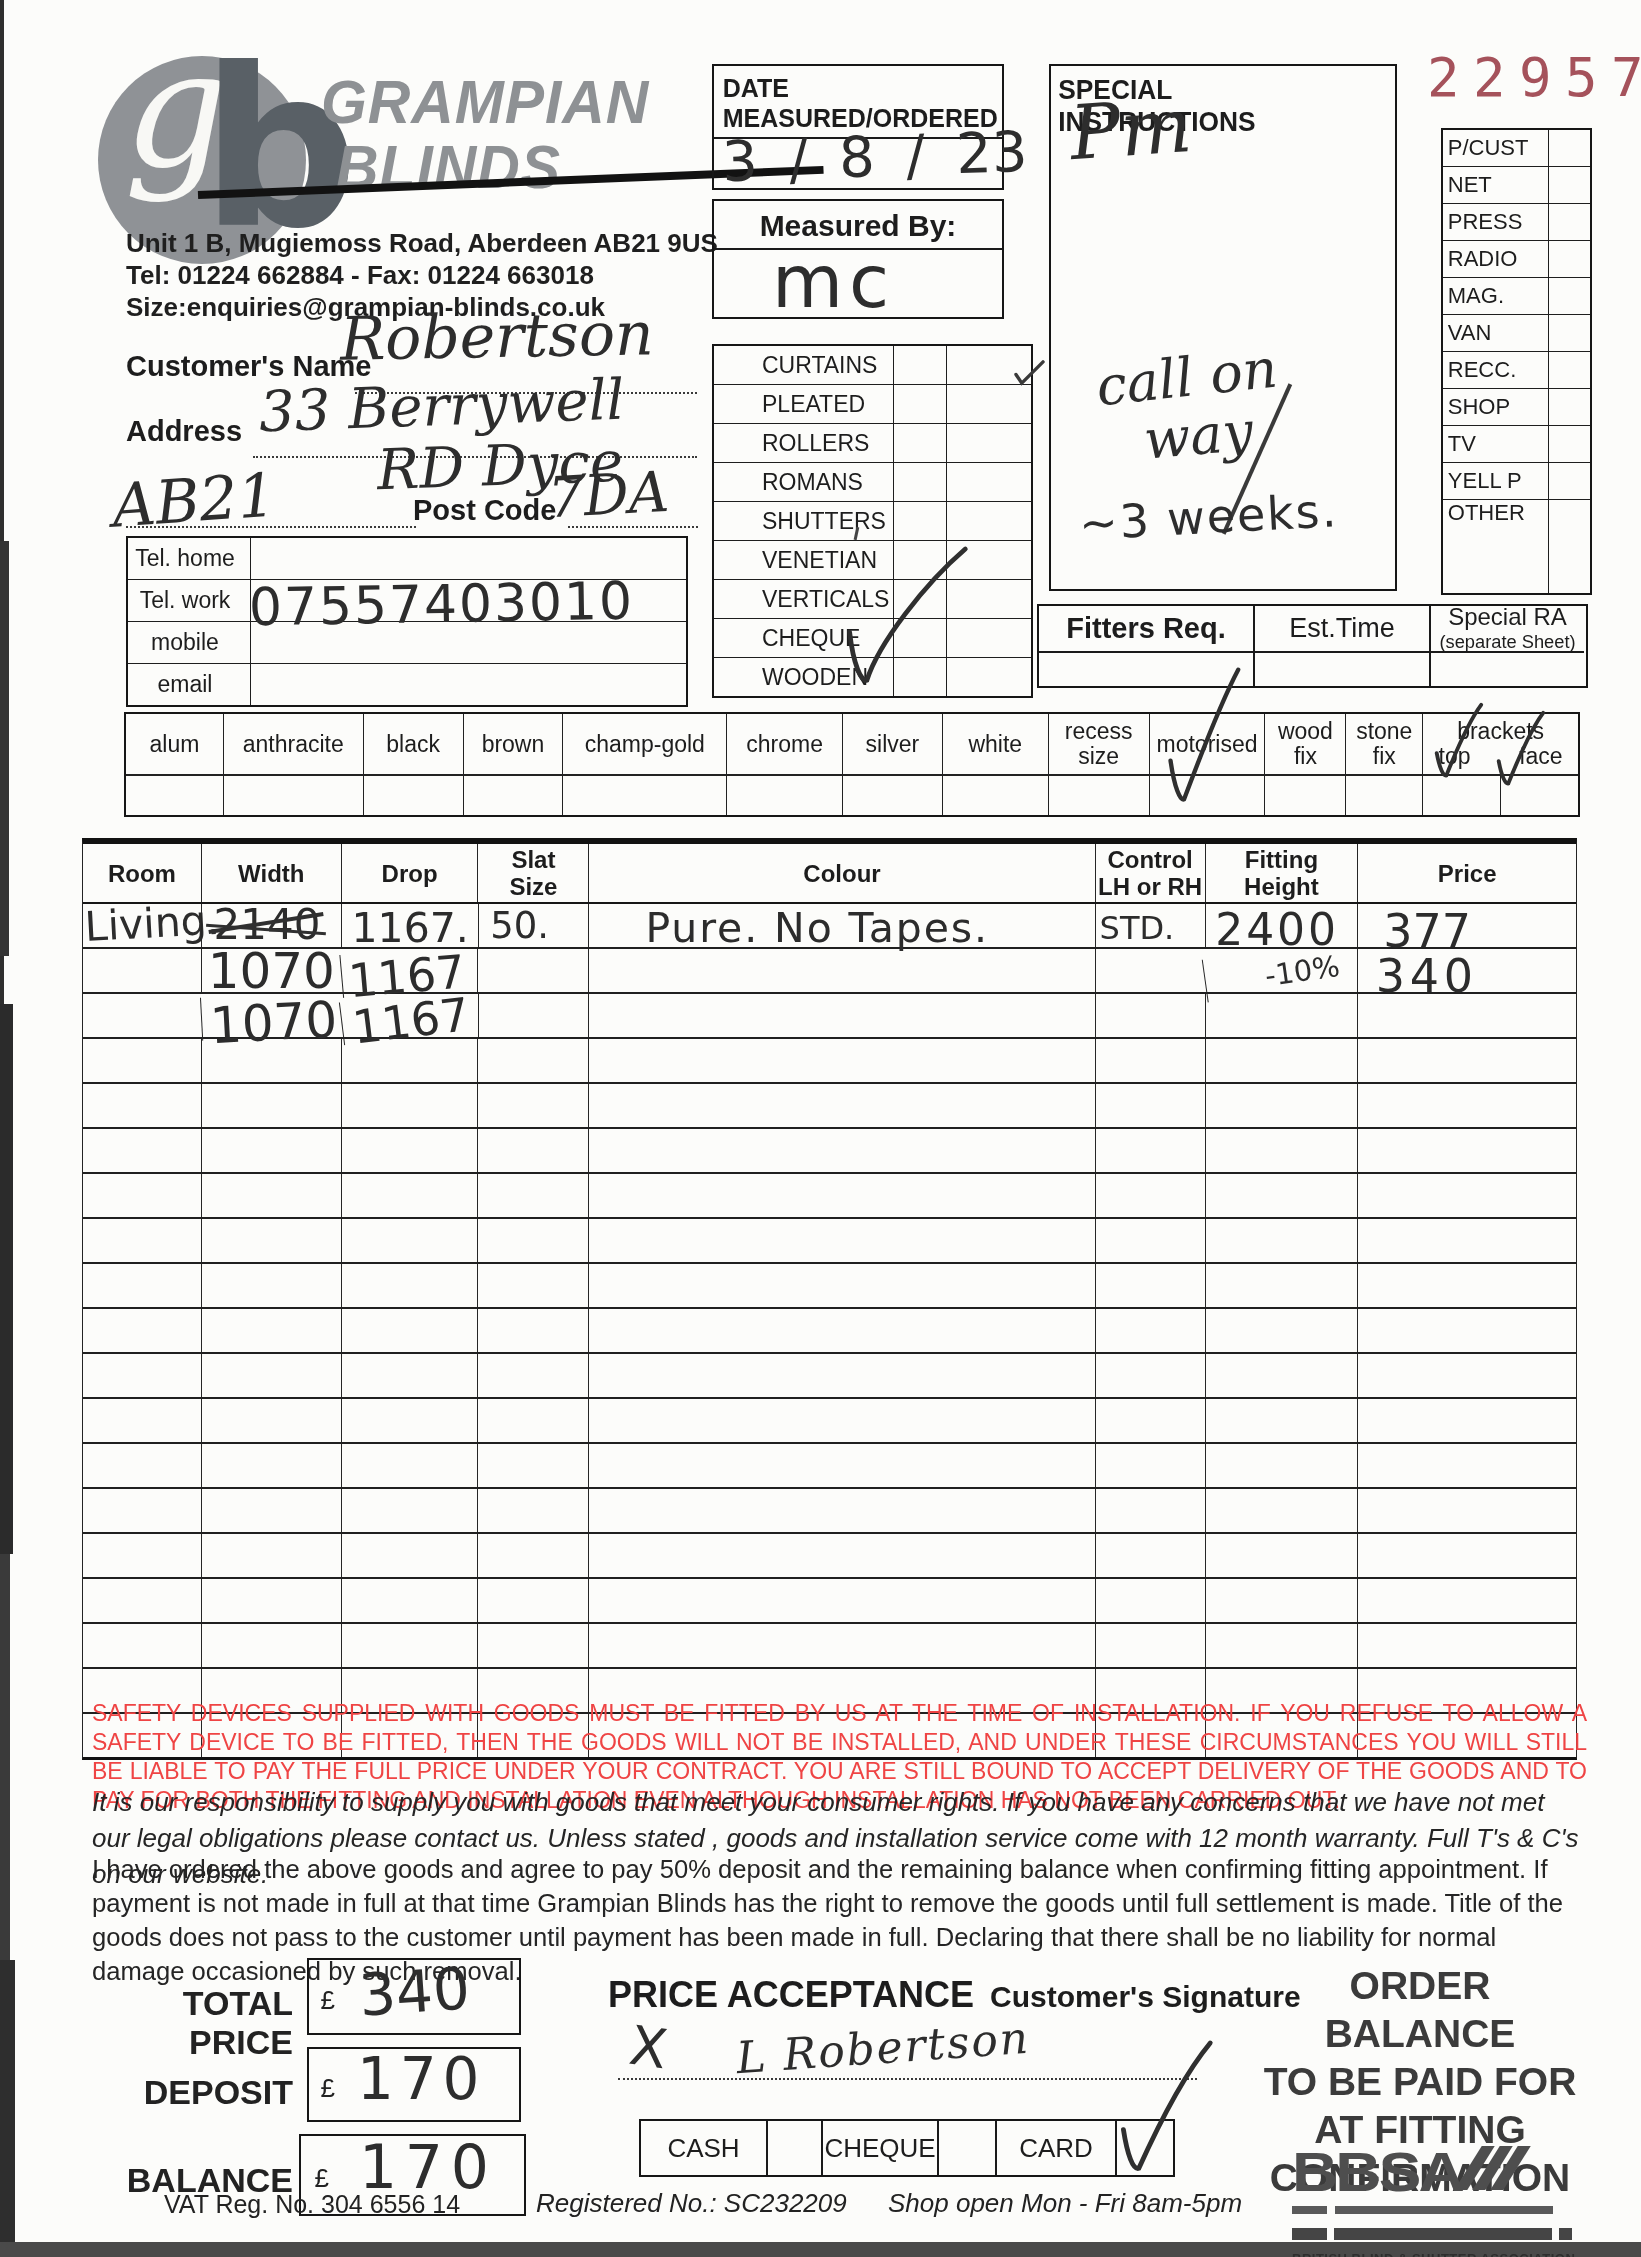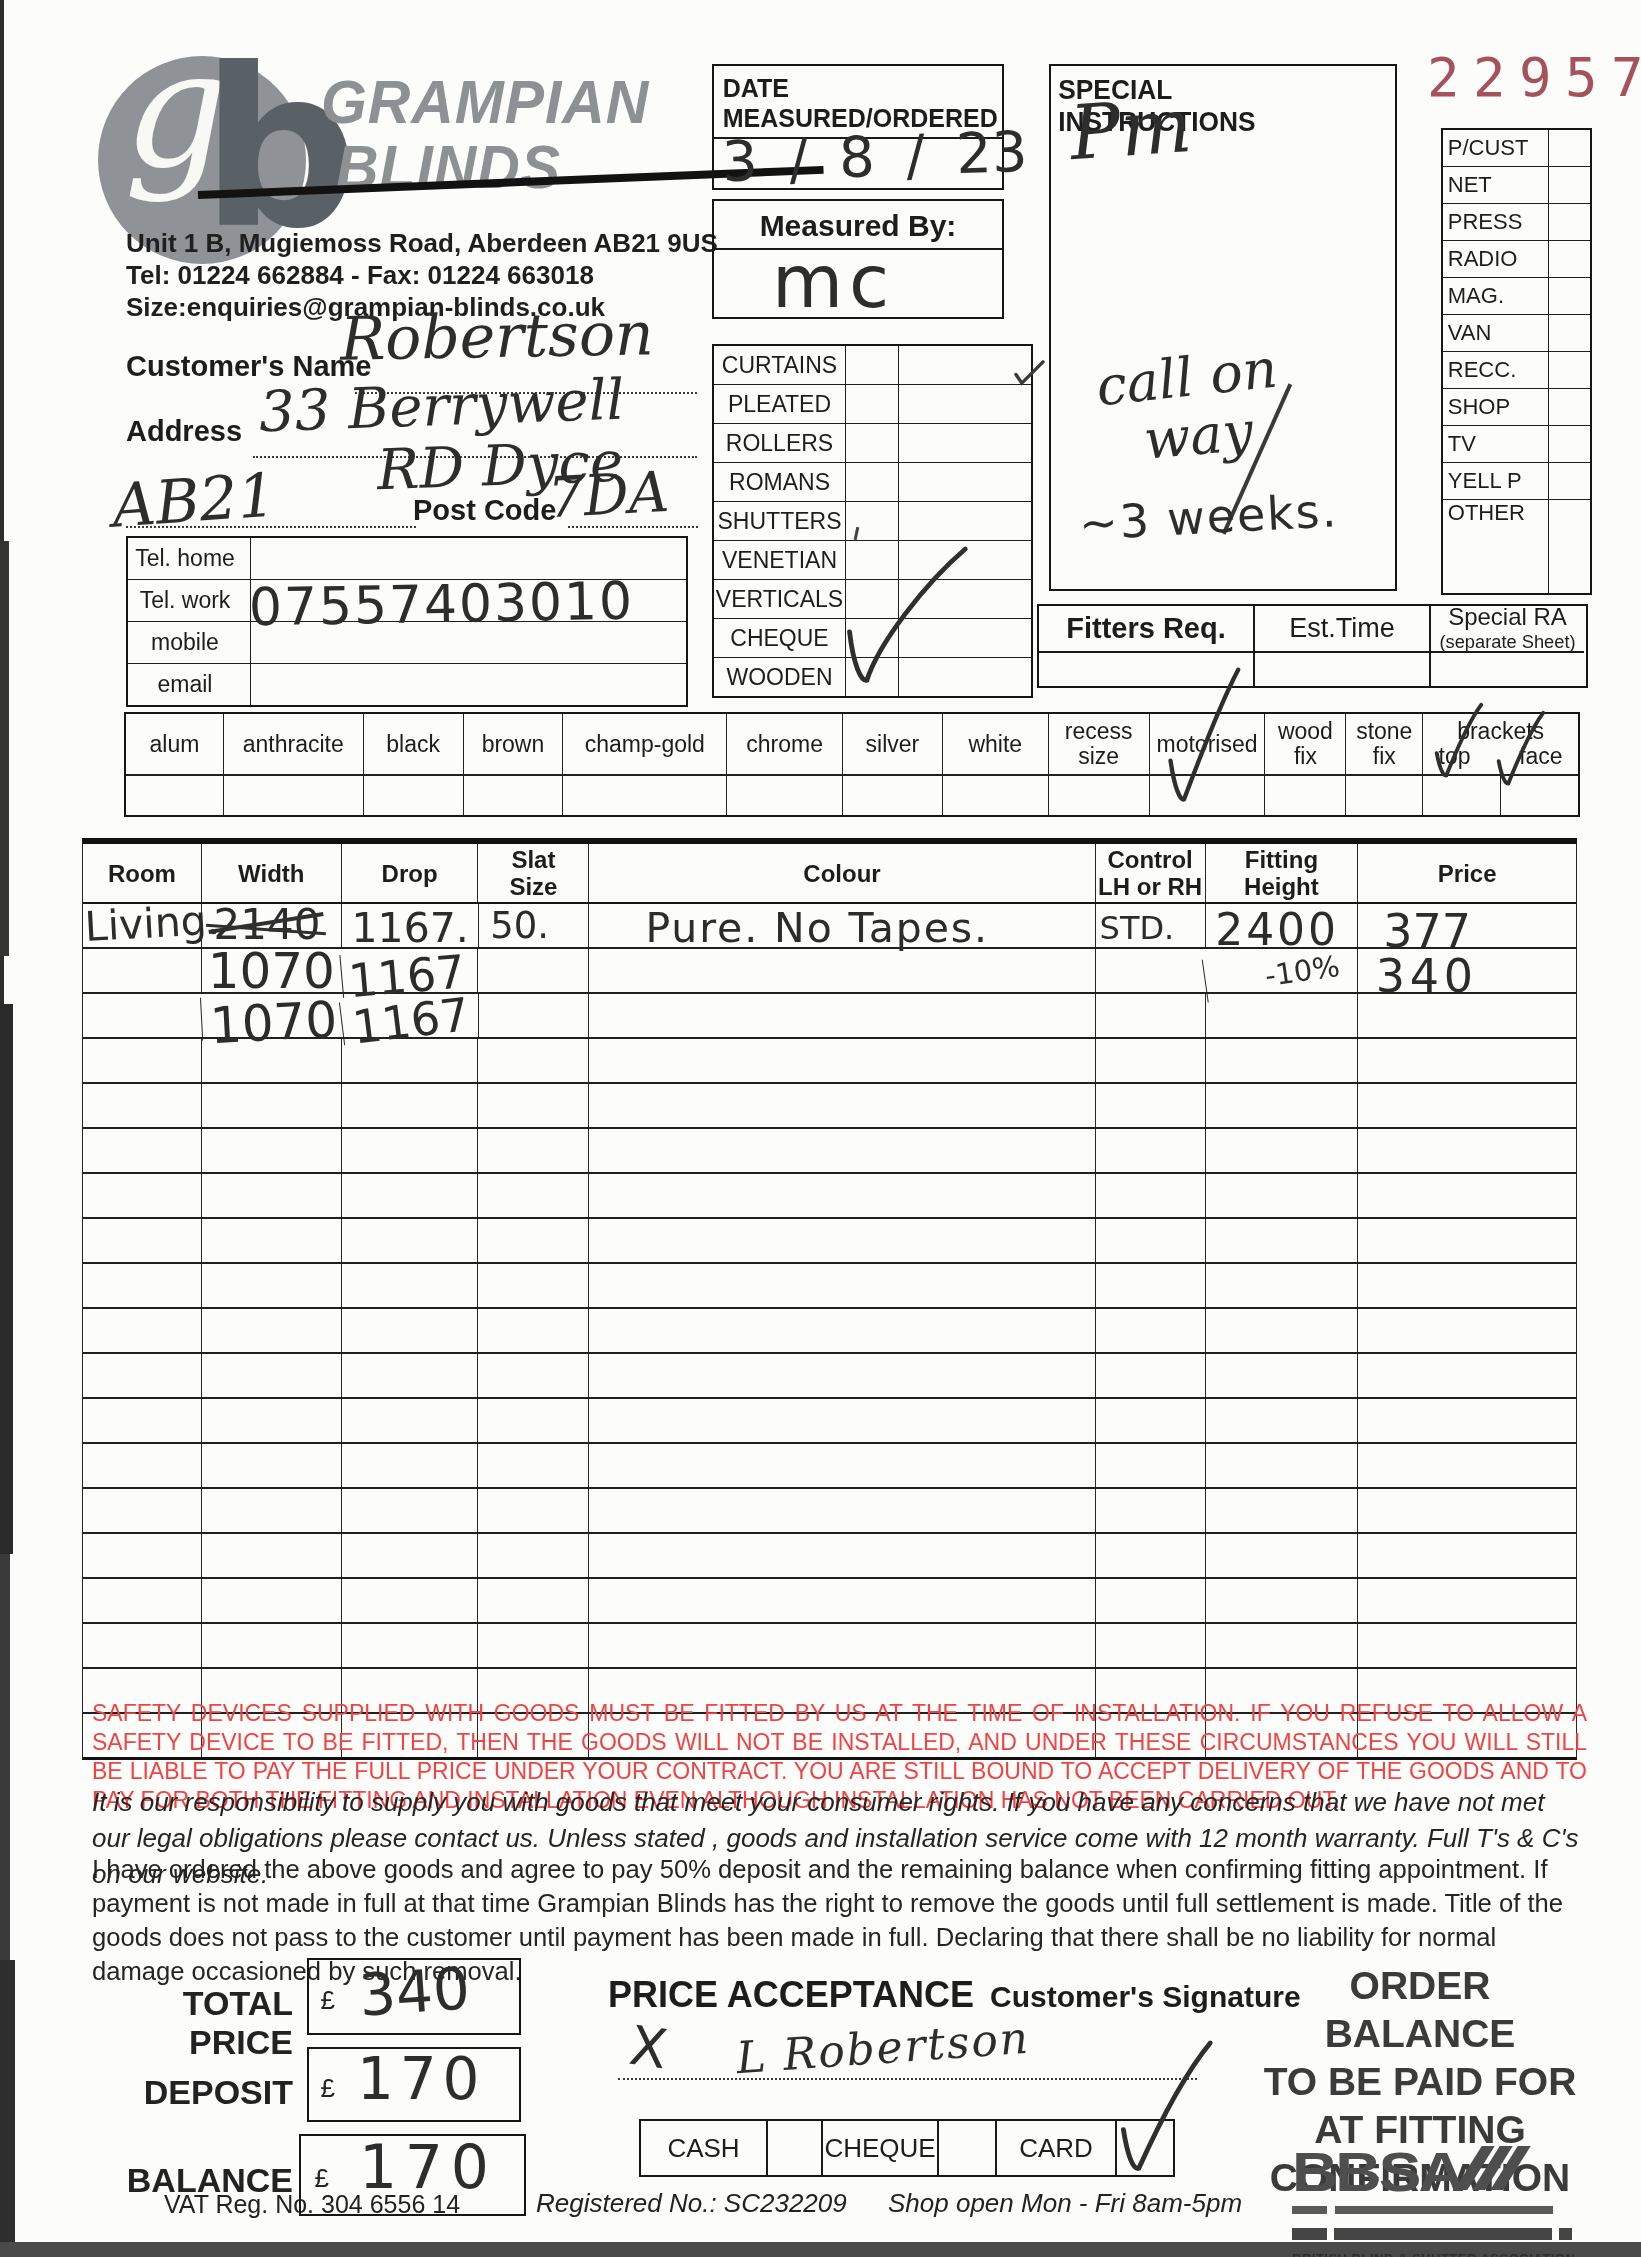--- a/index.html
+++ b/index.html
@@ -25,21 +25,21 @@
   .mb-title{text-align:center;font-size:30px;font-weight:bold;padding-top:7.7px;}
   
   .src-row{display:flex;height:36px;border-top:1.9px solid #1e1e1e;align-items:center;}
   .src-row:first-child{border-top:none;}
   .src-row:last-child{height:93px;align-items:flex-start;}
   .src-label{width:100px;padding-left:4.8px;font-size:22px;}
   .src-box{flex:1;align-self:stretch;border-left:1.9px solid #1e1e1e;}
   
   .prod-row{display:flex;height:38px;border-top:1.9px solid #1e1e1e;align-items:center;}
   .prod-row:first-child{border-top:none;}
-  .prod-label{width:131px;text-align:center;font-size:23px;}
+  .prod-label{width:131px;text-align:left;font-size:23px;margin-left:48px;}
   .prod-b1{width:52px;align-self:stretch;border-left:1.9px solid #1e1e1e;}
   .prod-b2{flex:1;align-self:stretch;border-left:1.9px solid #1e1e1e;}
   
   .ct-row{display:flex;height:41px;border-top:1.9px solid #1e1e1e;align-items:center;}
   .ct-row:first-child{border-top:none;}
   .ct-label{width:114px;text-align:center;padding-right:7.7px;font-size:23px;}
   .ct-val{flex:1;align-self:stretch;border-left:1.9px solid #1e1e1e;}
   
   .ft-row{display:flex;}
   .ft-cell{border-left:2.4px solid #1a1a1a;box-sizing:border-box;display:flex;flex-direction:column;align-items:center;justify-content:center;}

